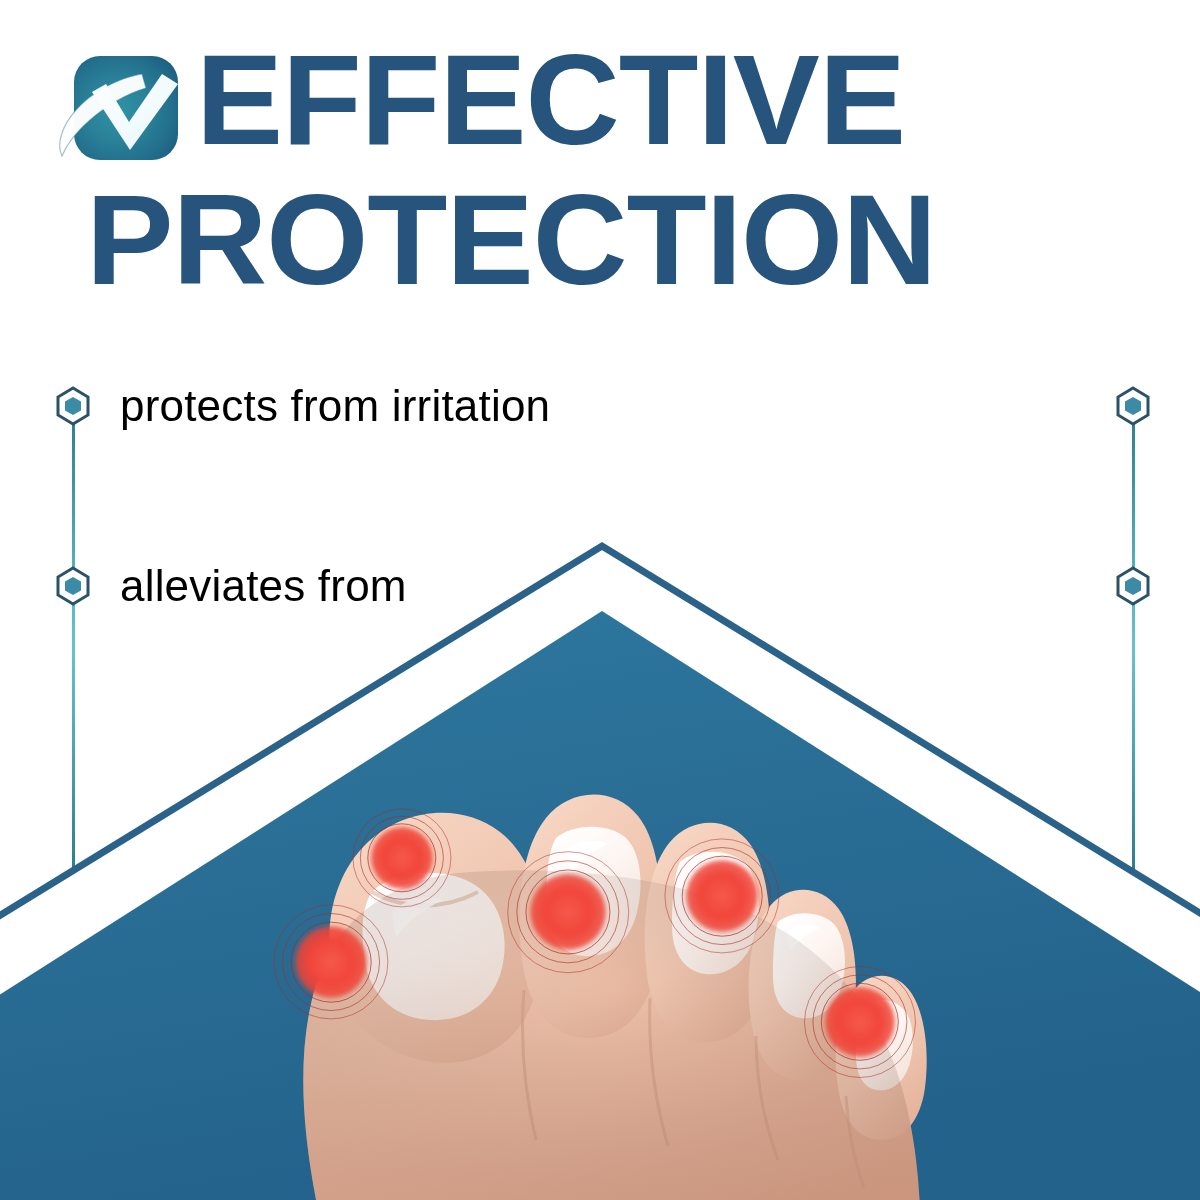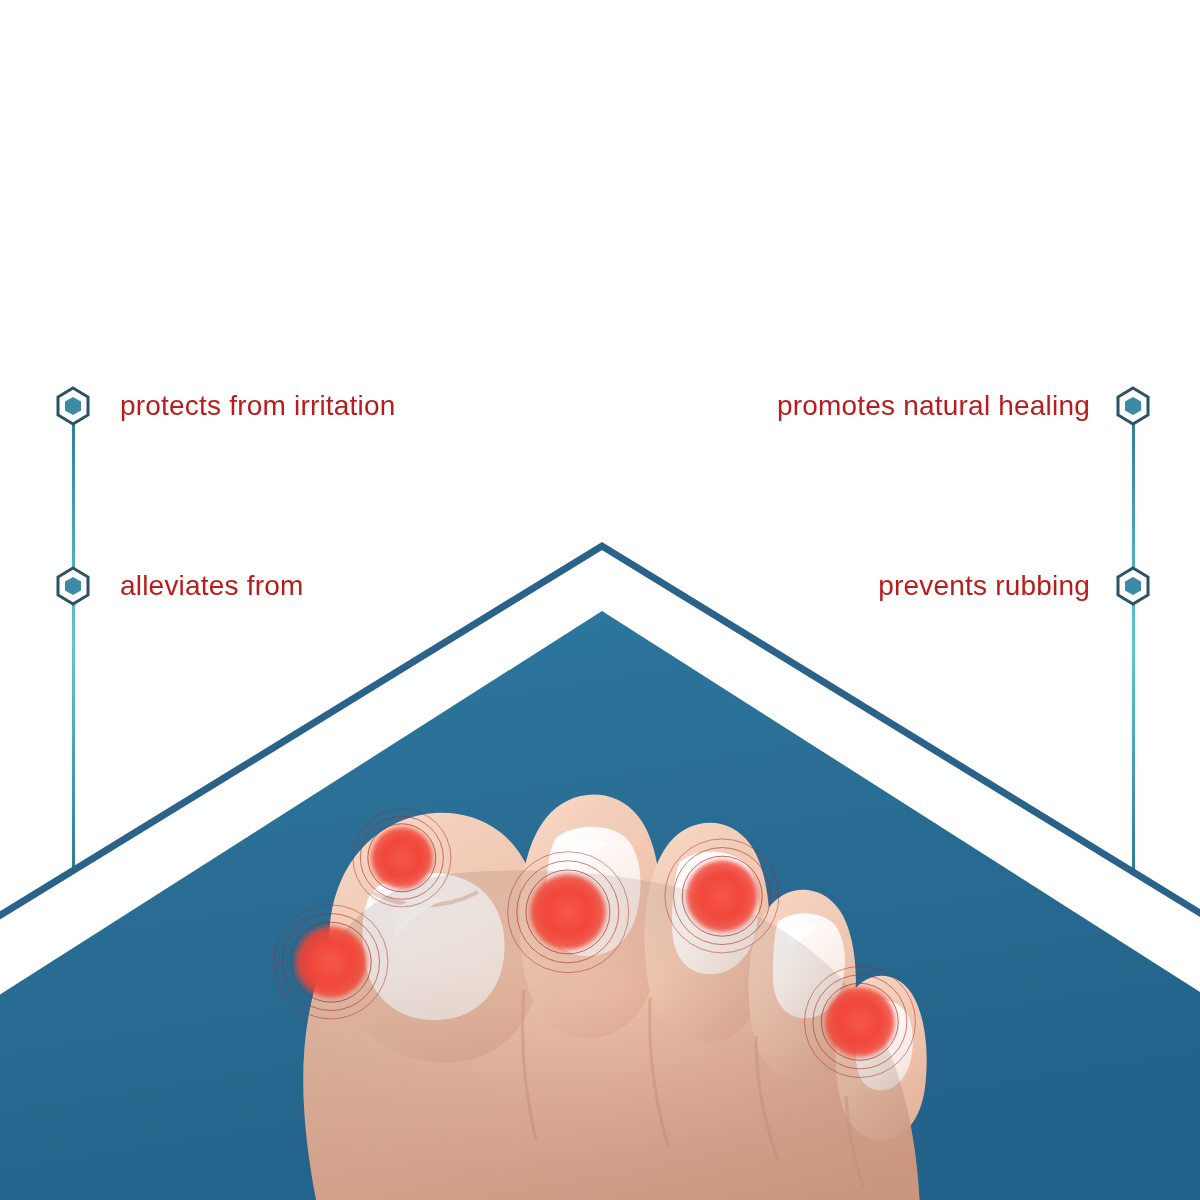--- a/index.html
+++ b/index.html
@@ -106,24 +106,24 @@
     position:absolute;
     width:36px; height:40px;
   }
   .hex-l1 { left:55px;   top:386px; }
   .hex-l2 { left:55px;   top:566px; }
   .hex-r1 { left:1115px; top:386px; }
   .hex-r2 { left:1115px; top:566px; }
 
   .feat {
     position:absolute;
-    font-size:28px;
+    font-size:44px;
     line-height:52px;
     font-weight:normal;
-    color:#b91c1c;
+    color:#000000;
     letter-spacing:0.2px;
   }
   .feat-l { text-align:left; }
   .feat-r { text-align:right; }
 
   .feat-l1 { left:120px; top:380px;  width:480px; }
   .feat-l2 { left:120px; top:560px;  width:430px; }
   .feat-r1 { right:110px; top:380px; width:520px; }
   .feat-r2 { right:110px; top:560px; width:450px; }
 
@@ -176,20 +176,58 @@
     transform:translate(-50%,-50%);
     border-radius:50%;
     border:1.6px solid rgba(176,38,32,0.8);
   }
 </style>
 </head>
 <body>
 
 <div id="poster">
 
+  <div class="header">
+
+    <div class="logo-wrap">
+      <div class="logo-square"></div>
+      <svg class="logo-svg" viewBox="0 0 140 130">
+        <defs>
+          <linearGradient id="swooshGrad" x1="0" y1="0" x2="1" y2="1">
+            <stop offset="0%" stop-color="#ffffff"></stop>
+            <stop offset="55%" stop-color="#f2fbfd"></stop>
+            <stop offset="100%" stop-color="#e6f4f8"></stop>
+          </linearGradient>
+        </defs>
+
+        <path d="M 96,26
+                 C 72,30 46,44 30,62
+                 C 16,78 10,96 16,108
+                 C 20,98 30,84 44,72
+                 C 60,58 80,46 100,40 Z" fill="#ffffff" opacity="0.97"></path>
+        <path d="M 96,26
+                 C 72,30 46,44 30,62
+                 C 16,78 10,96 16,108
+                 C 20,98 30,84 44,72
+                 C 60,58 80,46 100,40 Z" fill="none" stroke="#2b7b93" stroke-width="1.2" opacity="0.45"></path>
+
+        <path d="M 46,44
+                 L 84,102
+                 L 132,36
+                 L 116,26
+                 L 83,74
+                 L 60,36 Z" fill="url(#swooshGrad)"></path>
+      </svg>
+    </div>
+
+    <div class="headline">
+      <div class="hl-line1">EFFECTIVE</div>
+      <div class="hl-line2">PROTECTION</div>
+    </div>
+  </div>
 
   <div class="rail rail-left"></div>
   <div class="rail rail-right"></div>
 
   <svg class="hexmark hex-l1" viewBox="0 0 36 40">
     <polygon points="18,2 33,11 33,29 18,38 3,29 3,11" fill="#ffffff" stroke="#2b5266" stroke-width="3"></polygon>
     <polygon points="18,11 26,15.5 26,24.5 18,29 10,24.5 10,15.5" fill="#3b8aa6"></polygon>
   </svg>
   <svg class="hexmark hex-l2" viewBox="0 0 36 40">
     <polygon points="18,2 33,11 33,29 18,38 3,29 3,11" fill="#ffffff" stroke="#2b5266" stroke-width="3"></polygon>
@@ -199,22 +237,20 @@
     <polygon points="18,2 33,11 33,29 18,38 3,29 3,11" fill="#ffffff" stroke="#2b5266" stroke-width="3"></polygon>
     <polygon points="18,11 26,15.5 26,24.5 18,29 10,24.5 10,15.5" fill="#3b8aa6"></polygon>
   </svg>
   <svg class="hexmark hex-r2" viewBox="0 0 36 40">
     <polygon points="18,2 33,11 33,29 18,38 3,29 3,11" fill="#ffffff" stroke="#2b5266" stroke-width="3"></polygon>
     <polygon points="18,11 26,15.5 26,24.5 18,29 10,24.5 10,15.5" fill="#3b8aa6"></polygon>
   </svg>
 
   <div class="feat feat-l feat-l1">protects from irritation</div>
   <div class="feat feat-l feat-l2">alleviates from</div>
-  <div class="feat feat-r feat-r1">promotes natural healing</div>
-  <div class="feat feat-r feat-r2">prevents rubbing</div>
 
   <div class="stage">
 
     <svg class="chev-outline" viewBox="0 0 1200 680" preserveAspectRatio="none">
       <path d="M -40,420 L 602,26 L 1244,420" fill="none" stroke="#2a628a" stroke-width="7" stroke-linejoin="miter"></path>
     </svg>
 
     <svg class="chev-fill" viewBox="0 0 1200 680" preserveAspectRatio="none">
       <defs>
         <linearGradient id="chevGrad" x1="0" y1="0" x2="0.35" y2="1">

